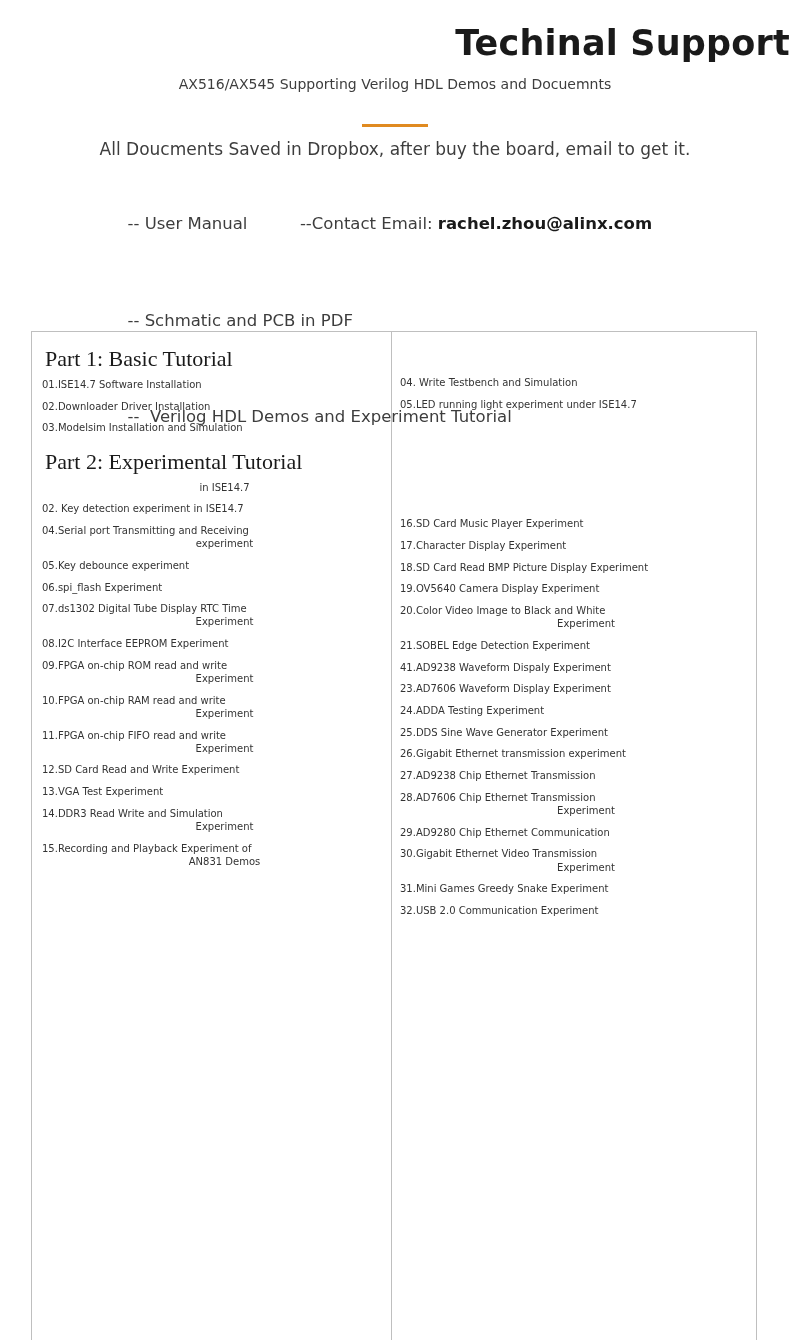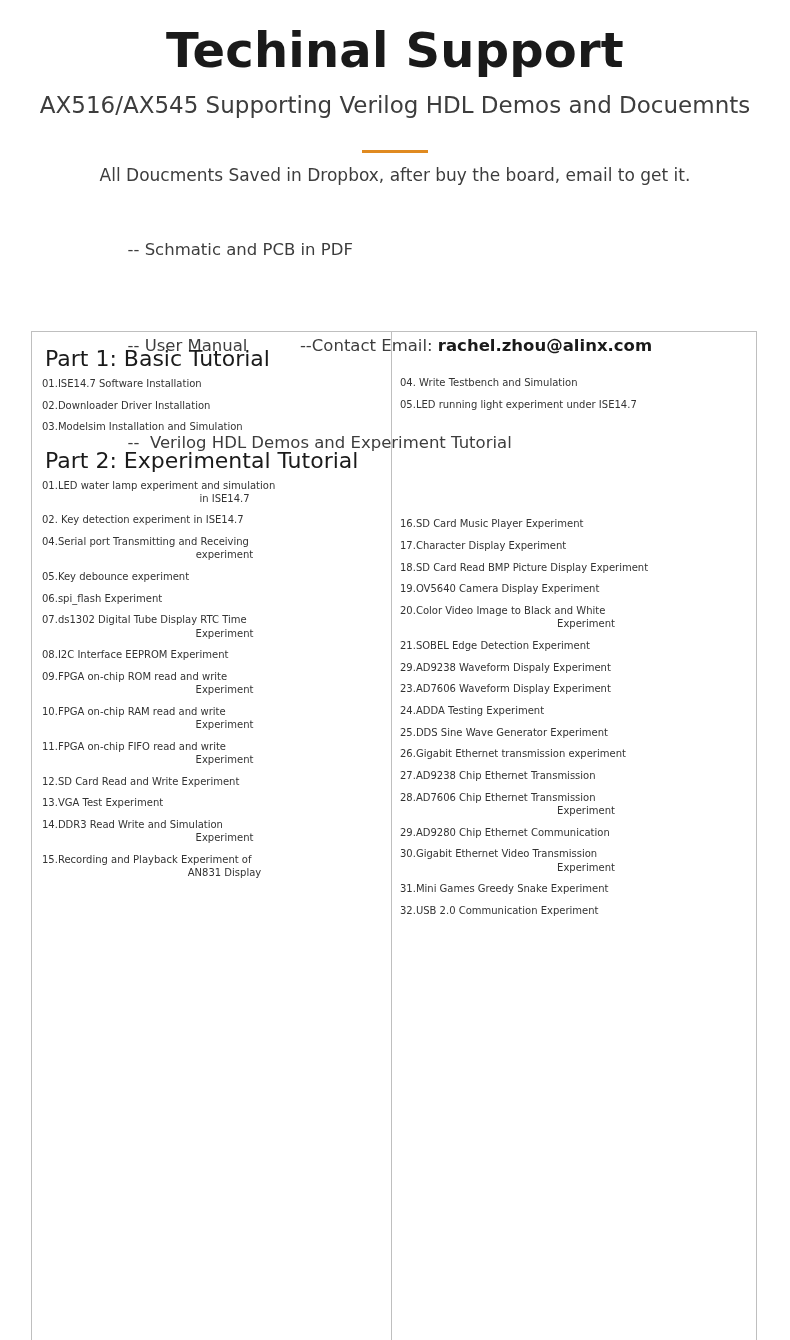--- a/index.html
+++ b/index.html
@@ -14,31 +14,31 @@
     color: #2b2b2b;
     overflow: hidden;
   }
   .page {
     position: relative;
     width: 790px;
     height: 1340px;
     box-sizing: border-box;
   }
   .title {
-    text-align: center;
-    font-size: 48px;
+    text-align: right;
+    font-size: 35px;
     font-weight: bold;
     letter-spacing: 0.2px;
     color: #1a1a1a;
     margin: 22px 0 0 0;
     line-height: 1.2;
   }
   .subtitle {
     text-align: center;
-    font-size: 23px;
+    font-size: 14px;
     color: #3d3d3d;
     margin: 12px 0 0 0;
     font-weight: normal;
   }
   .divider-wrap {
     text-align: center;
     margin-top: 20px;
   }
   .divider {
     display: inline-block;
@@ -90,20 +90,21 @@
   }
   .col-right {
     width: 364px;
     padding-left: 8px;
   }
   .part-heading {
     font-size: 22px;
     color: #1a1a1a;
     margin: 4px 0 6px 3px;
     font-weight: normal;
+    font-family: Liberation Serif, serif;
   }
   .part-heading.second {
     margin-top: 14px;
   }
   ul.items {
     list-style: none;
     margin: 0;
     padding: 0;
   }
   ul.items li {
@@ -134,76 +135,76 @@
   <h2 class="subtitle">AX516/AX545 Supporting Verilog HDL Demos and Docuemnts</h2>
 
   <div class="divider-wrap">
     <span class="divider"></span>
   </div>
 
   <p class="intro">All Doucments Saved in Dropbox, after buy the board, email to get it.</p>
 
   <div class="bullets">
     <div class="bullet-row">
+      <span>-- User Manual</span><span>          </span><span class="contact-label">--Contact Email:</span><span> </span><span class="contact-email">rachel.zhou@alinx.com</span>
+    </div>
+    <div class="bullet-row">
       <span>-- Schmatic and PCB in PDF</span>
-    </div>
-    <div class="bullet-row">
-      <span>-- User Manual</span><span>          </span><span class="contact-label">--Contact Email:</span><span> </span><span class="contact-email">rachel.zhou@alinx.com</span>
     </div>
     <div class="bullet-row">
       <span>--  Verilog HDL Demos and Experiment Tutorial</span>
     </div>
   </div>
 
   <div class="table">
 
     <div class="col col-left">
       <div class="part-heading">Part 1: Basic Tutorial</div>
       <ul class="items">
         <li><span>01.ISE14.7 Software Installation</span></li>
         <li><span>02.Downloader Driver Installation</span></li>
         <li><span>03.Modelsim Installation and Simulation</span></li>
       </ul>
 
       <div class="part-heading second">Part 2: Experimental Tutorial</div>
       <ul class="items">
-        <li><span>01.LED water lamp experiment and simulation</span><span class="cont">in ISE14.7</span></li>
+        <li><span class="cont">in ISE14.7</span></li>
         <li><span>02. Key detection experiment in ISE14.7</span></li>
         <li><span>04.Serial port Transmitting and Receiving</span><span class="cont">experiment</span></li>
         <li><span>05.Key debounce experiment</span></li>
         <li><span>06.spi_flash Experiment</span></li>
         <li><span>07.ds1302 Digital Tube Display RTC Time</span><span class="cont">Experiment</span></li>
         <li><span>08.I2C Interface EEPROM Experiment</span></li>
         <li><span>09.FPGA on-chip ROM  read and write</span><span class="cont">Experiment</span></li>
         <li><span>10.FPGA on-chip RAM read and write</span><span class="cont">Experiment</span></li>
         <li><span>11.FPGA on-chip FIFO read and write</span><span class="cont">Experiment</span></li>
         <li><span>12.SD Card Read and Write Experiment</span></li>
         <li><span>13.VGA Test Experiment</span></li>
         <li><span>14.DDR3 Read Write and Simulation</span><span class="cont">Experiment</span></li>
-        <li><span>15.Recording and Playback Experiment of</span><span class="cont">AN831 Display</span></li>
+        <li><span>15.Recording and Playback Experiment of</span><span class="cont">AN831 Demos</span></li>
       </ul>
     </div>
 
     <div class="col col-right">
       <div style="height:34px"></div>
       <ul class="items right-top-list">
         <li><span>04. Write Testbench and Simulation</span></li>
         <li><span>05.LED running light experiment under ISE14.7</span></li>
       </ul>
 
       <div class="right-spacer"></div>
 
       <ul class="items">
         <li><span>16.SD Card Music Player Experiment</span></li>
         <li><span>17.Character Display Experiment</span></li>
         <li><span>18.SD Card Read BMP Picture Display Experiment</span></li>
         <li><span>19.OV5640 Camera Display Experiment</span></li>
         <li><span>20.Color Video Image to Black and White</span><span class="cont">Experiment</span></li>
         <li><span>21.SOBEL Edge Detection Experiment</span></li>
-        <li><span>29.AD9238 Waveform Dispaly Experiment</span></li>
+        <li><span>41.AD9238 Waveform Dispaly Experiment</span></li>
         <li><span>23.AD7606 Waveform Display Experiment</span></li>
         <li><span>24.ADDA Testing Experiment</span></li>
         <li><span>25.DDS Sine Wave Generator Experiment</span></li>
         <li><span>26.Gigabit Ethernet transmission experiment</span></li>
         <li><span>27.AD9238 Chip Ethernet Transmission</span></li>
         <li><span>28.AD7606 Chip Ethernet Transmission</span><span class="cont">Experiment</span></li>
         <li><span>29.AD9280 Chip Ethernet Communication</span></li>
         <li><span>30.Gigabit Ethernet Video Transmission</span><span class="cont">Experiment</span></li>
         <li><span>31.Mini Games Greedy Snake Experiment</span></li>
         <li><span>32.USB 2.0 Communication Experiment</span></li>

